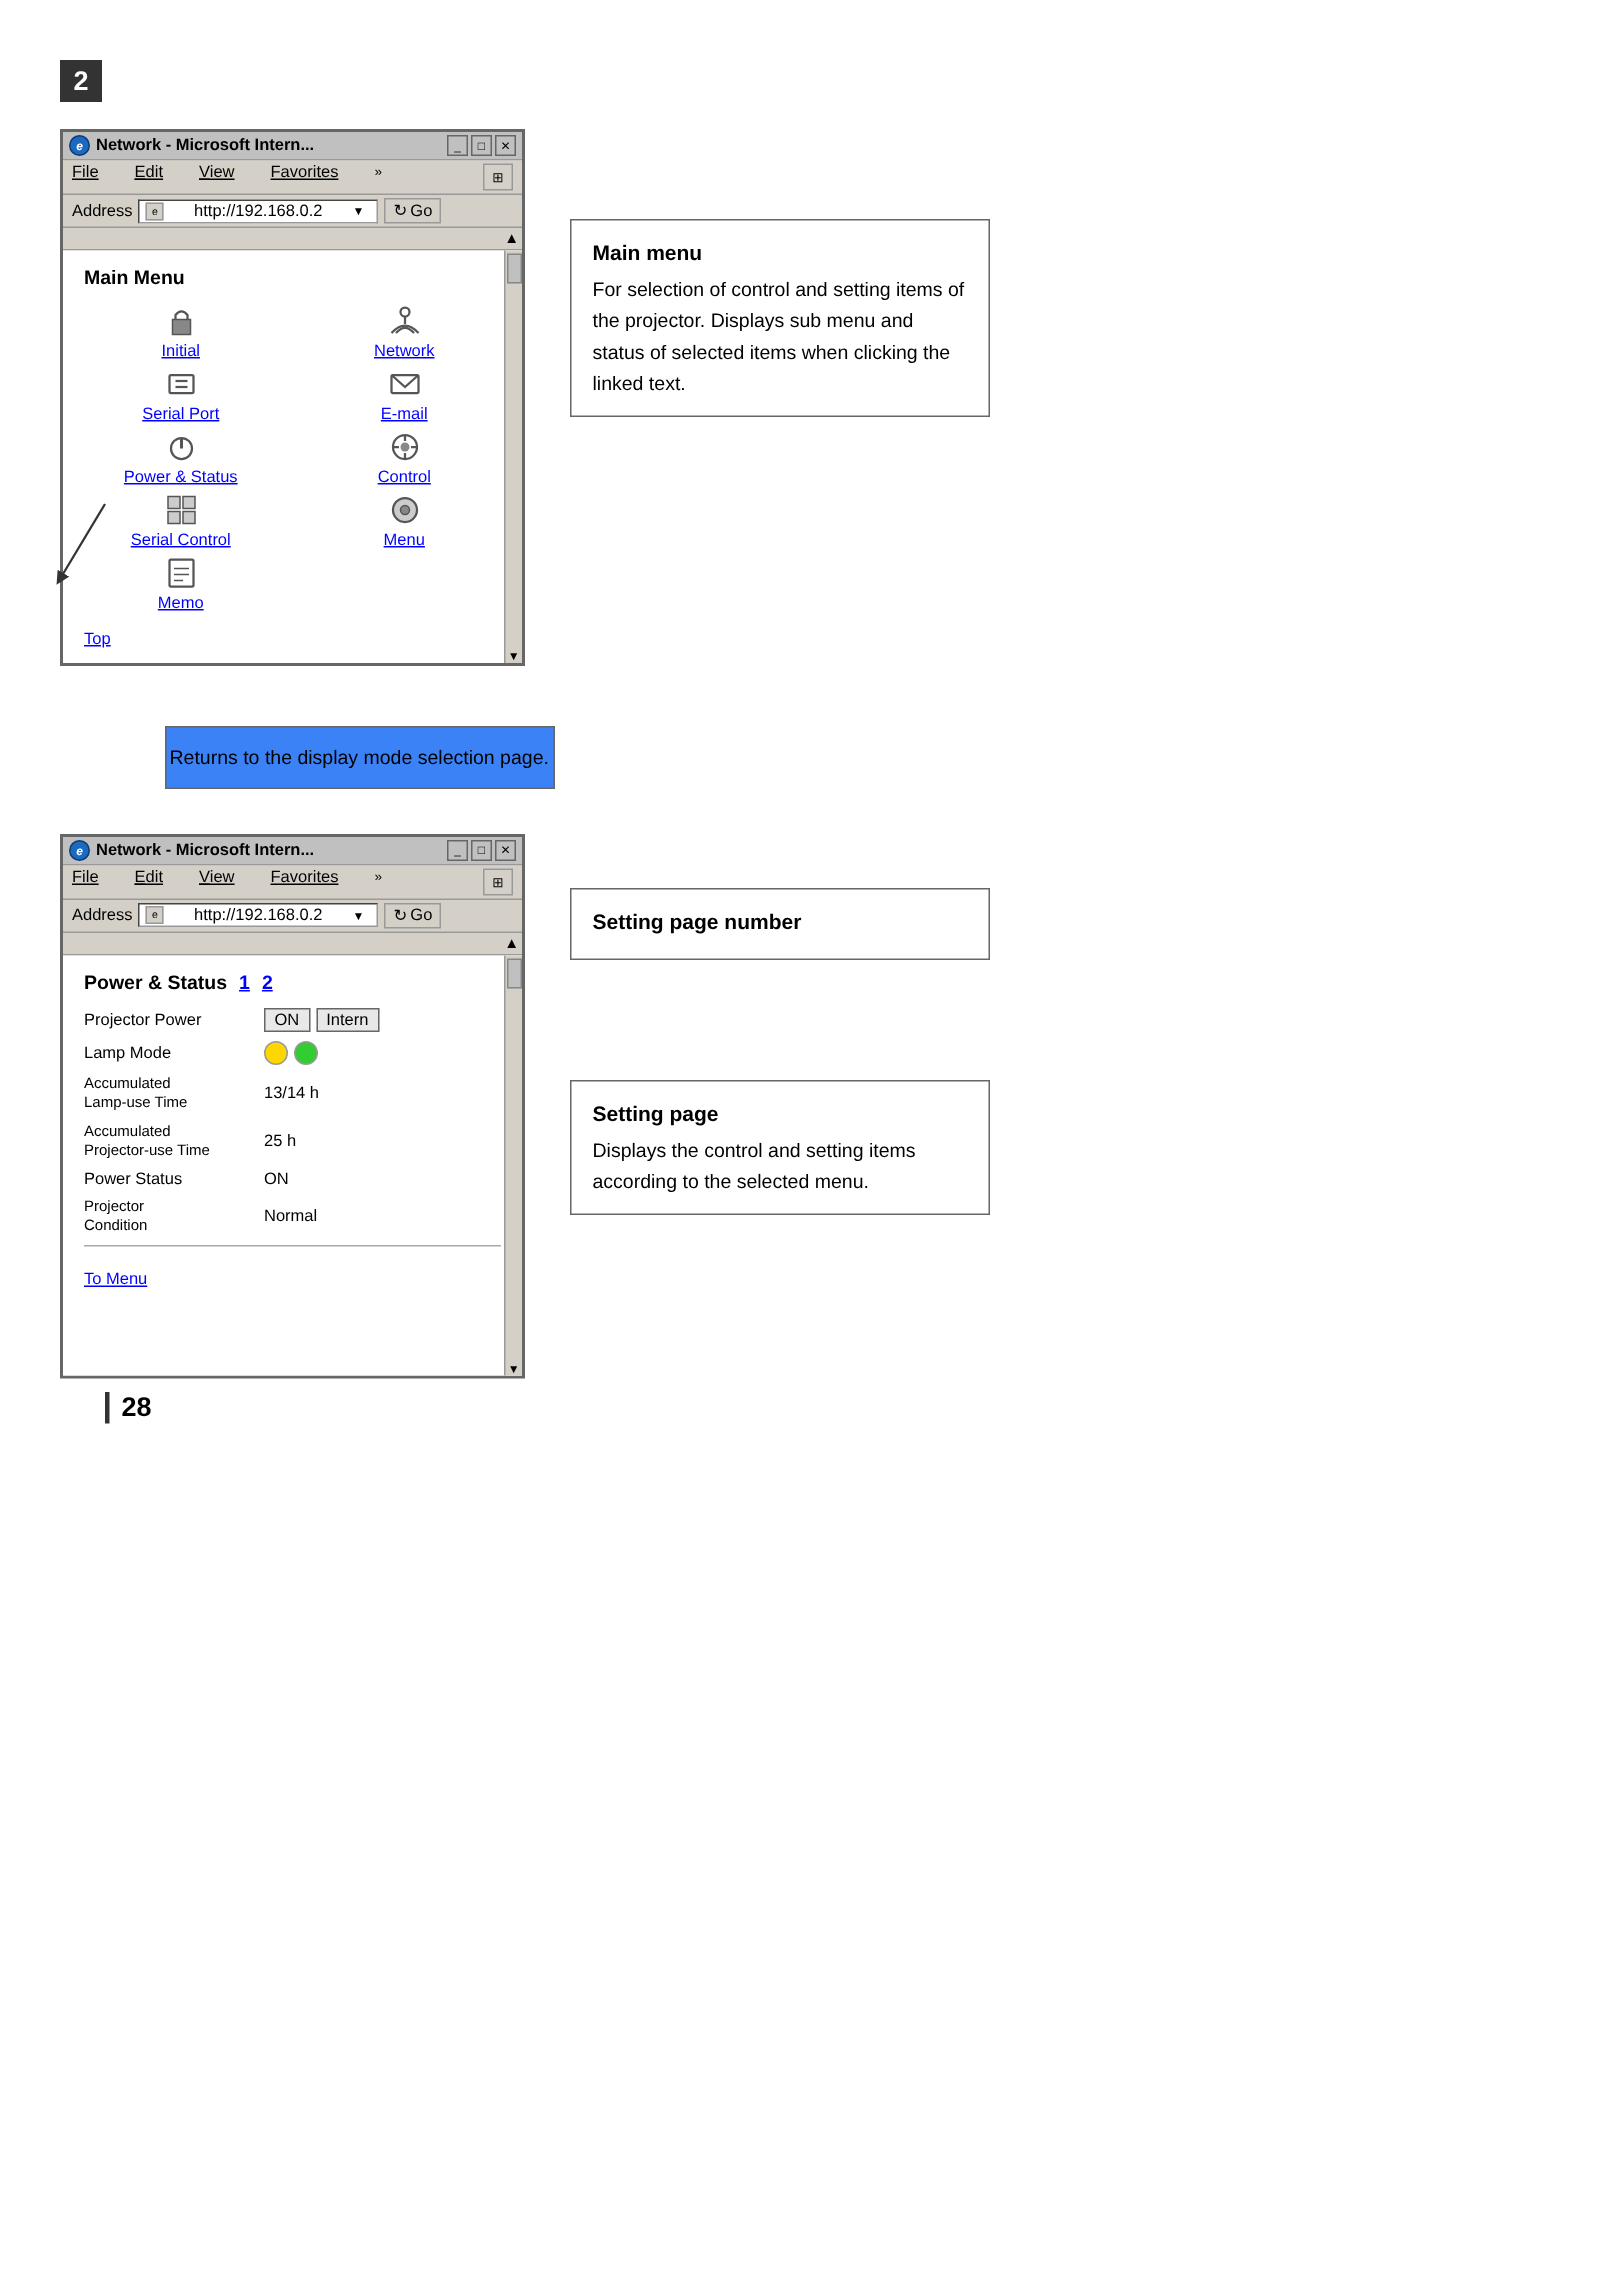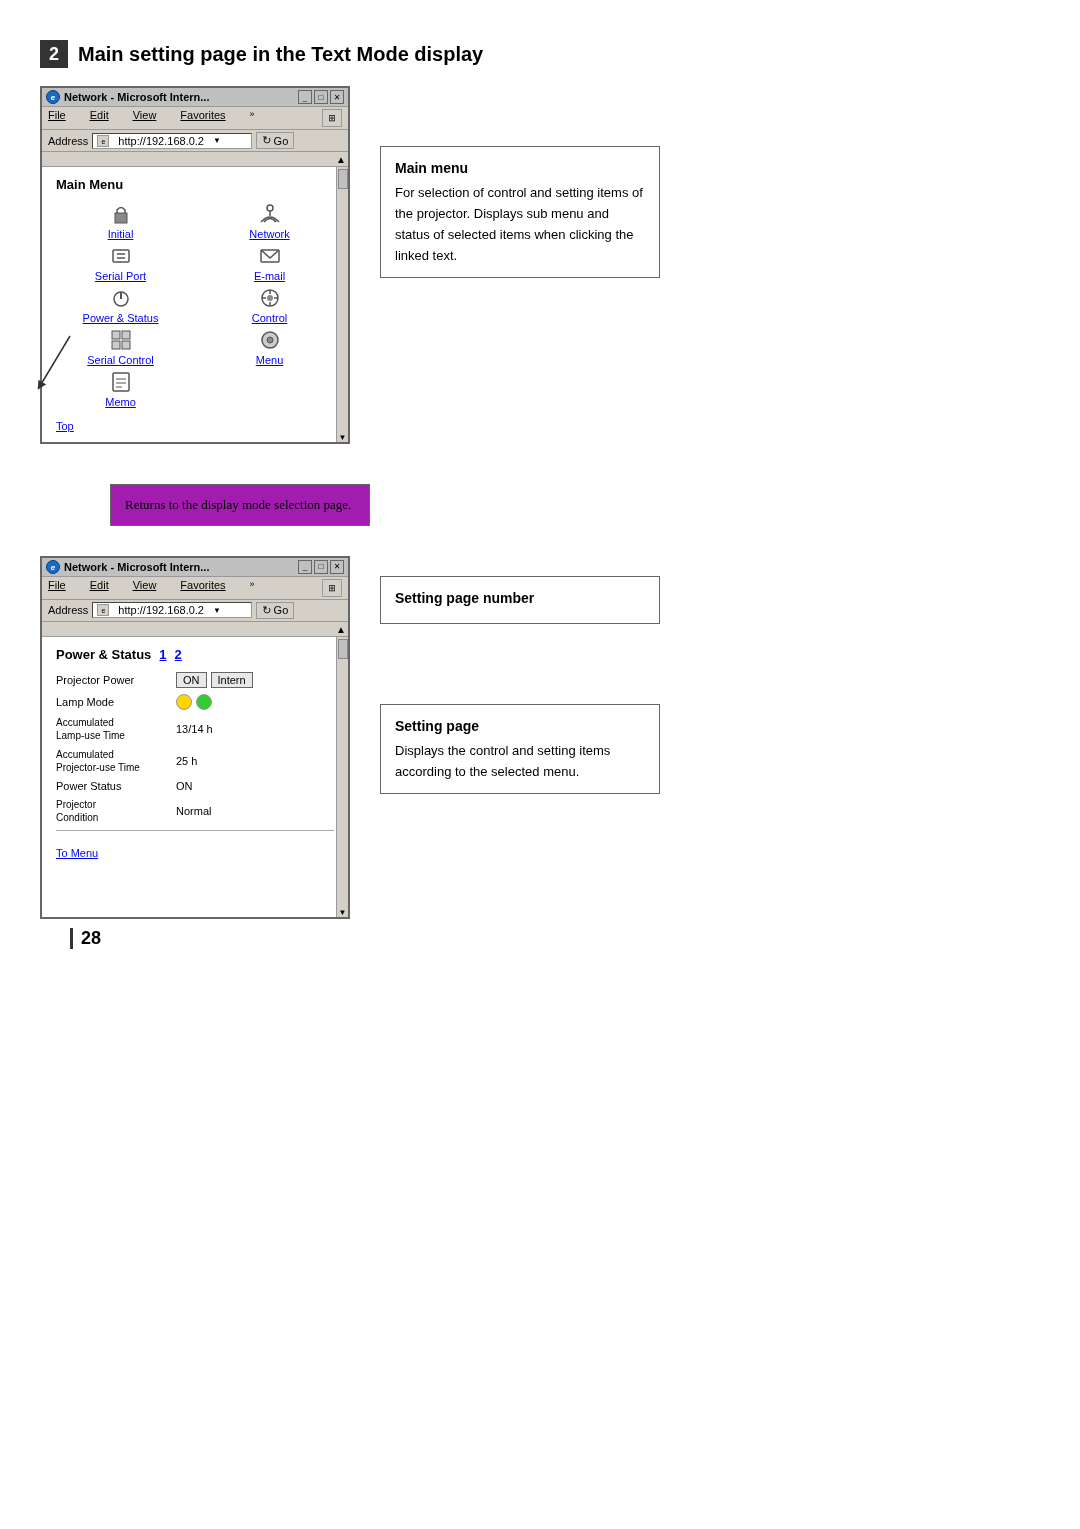--- a/index.html
+++ b/index.html
@@ -106,21 +106,21 @@
       font-size: 11px;
     }
     .address-input {
       border: 1px inset #999;
       background: #fff;
       padding: 1px 4px;
       font-size: 11px;
       width: 160px;
       display: flex;
       align-items: center;
-      gap: 9px;
+      gap: 20px;
     }
     .address-input-icon {
       width: 12px;
       height: 12px;
       background: #d4d0c8;
       border: 1px solid #999;
       font-size: 7px;
       text-align: center;
       line-height: 12px;
     }
@@ -227,28 +227,27 @@
     }
     .callout-title {
       font-weight: bold;
       font-size: 14px;
       margin-bottom: 4px;
     }
 
     
     .returns-callout {
       border: 1px solid #666;
-      padding: 10px 14px;
+      padding: 10px 2px;
       font-size: 13px;
       line-height: 1.5;
       width: 260px;
-      background: #a21caf;
+      background: #3b82f6;
       margin-top: 20px;
       margin-left: 20px;
-      font-family: Liberation Serif, serif;
     }
 
     
     .power-status-content {
       padding: 10px 14px;
       background: #fff;
       min-height: 280px;
       position: relative;
     }
     .ps-header {
@@ -383,21 +382,20 @@
     }
   </style>
 </head>
 <body>
 
 <div class="main-content">
 
 
   <div class="section-header">
     <div class="section-number-box">2</div>
-    <span class="section-title">Main setting page in the Text Mode display</span>
   </div>
 
   <div class="top-section">
 
     <div class="browser-area">
       <div class="browser-window">
 
         <div class="browser-titlebar">
           <div class="browser-titlebar-left">
             <span class="ie-icon">e</span>
@@ -671,21 +669,21 @@
 
           <div class="scrollbar-right">
             <div class="scrollbar-thumb"></div>
             <div style="margin-top:auto;font-size:8px;">▼</div>
           </div>
         </div>
       </div>
     </div>
 
     <div class="right-callouts">
-      <div class="callout-box" style="margin-top:20px;">
+      <div class="callout-box" style="margin-top:36px;">
         <div class="callout-title">Setting page number</div>
       </div>
       <div class="callout-box">
         <div class="callout-title">Setting page</div>
         <div>Displays the control and setting  items  according to the selected menu.</div>
       </div>
     </div>
   </div>
 
   <div style="margin-top:40px;padding-bottom:10px;">

